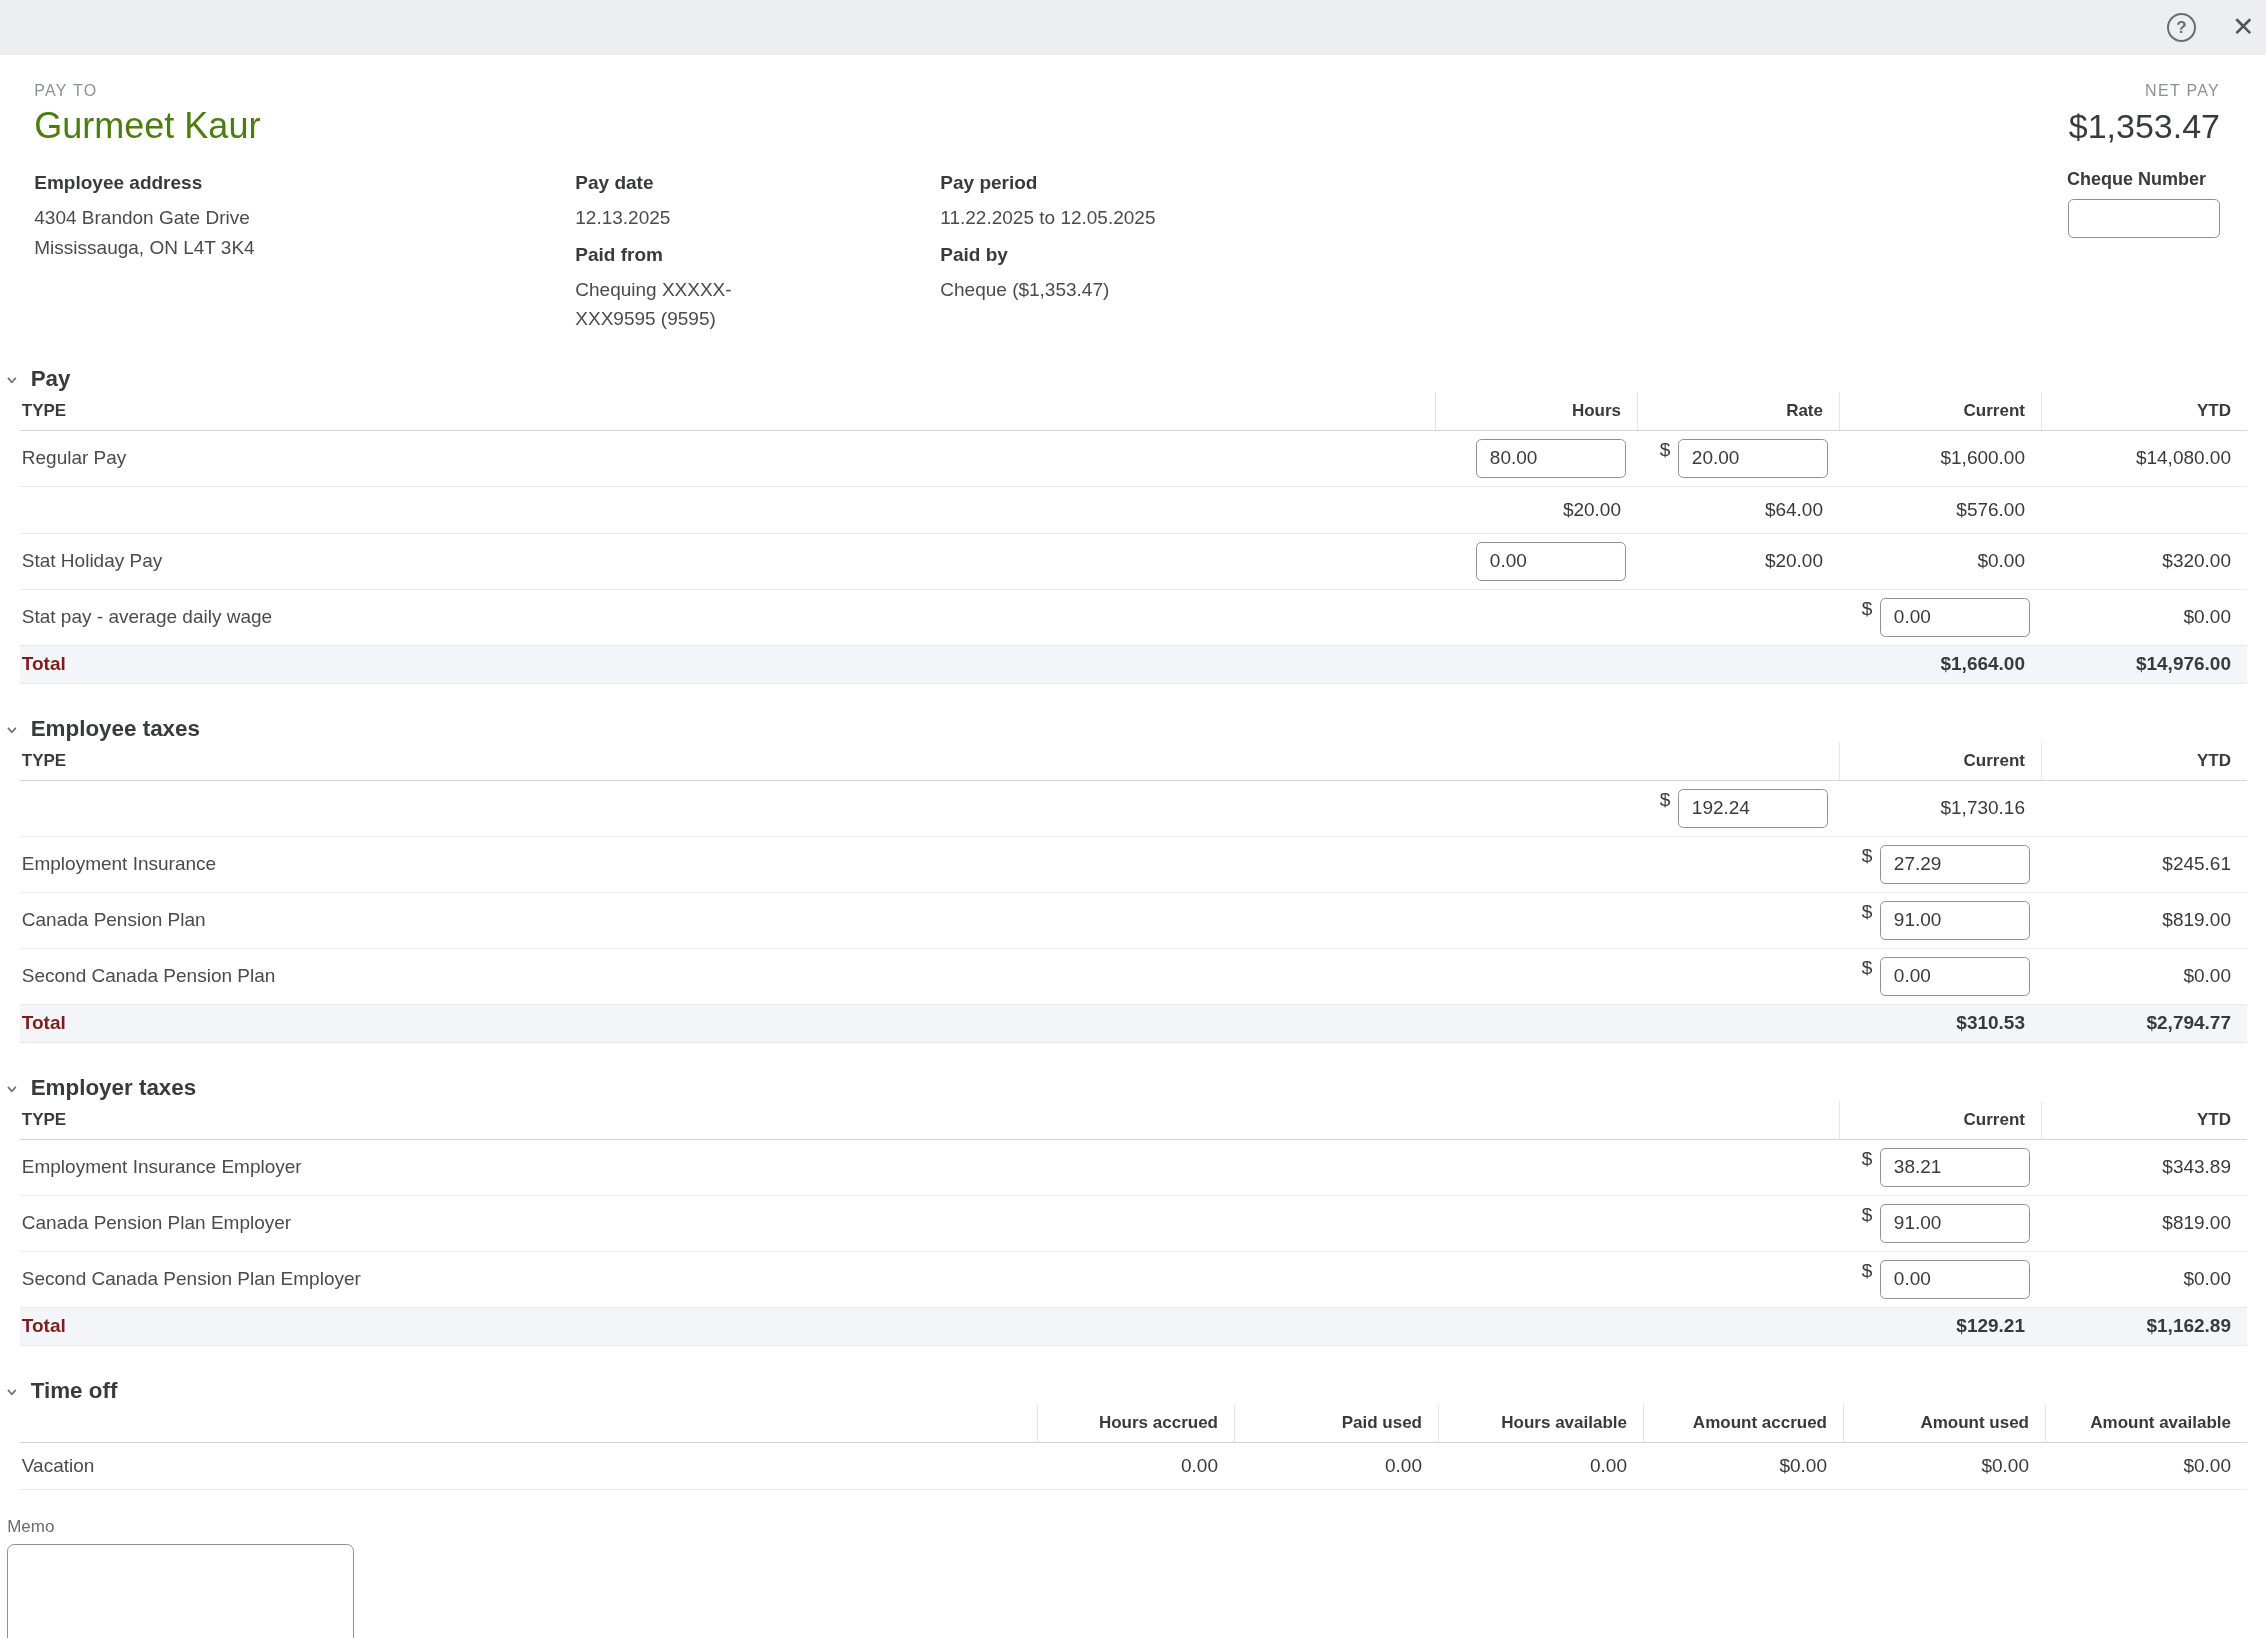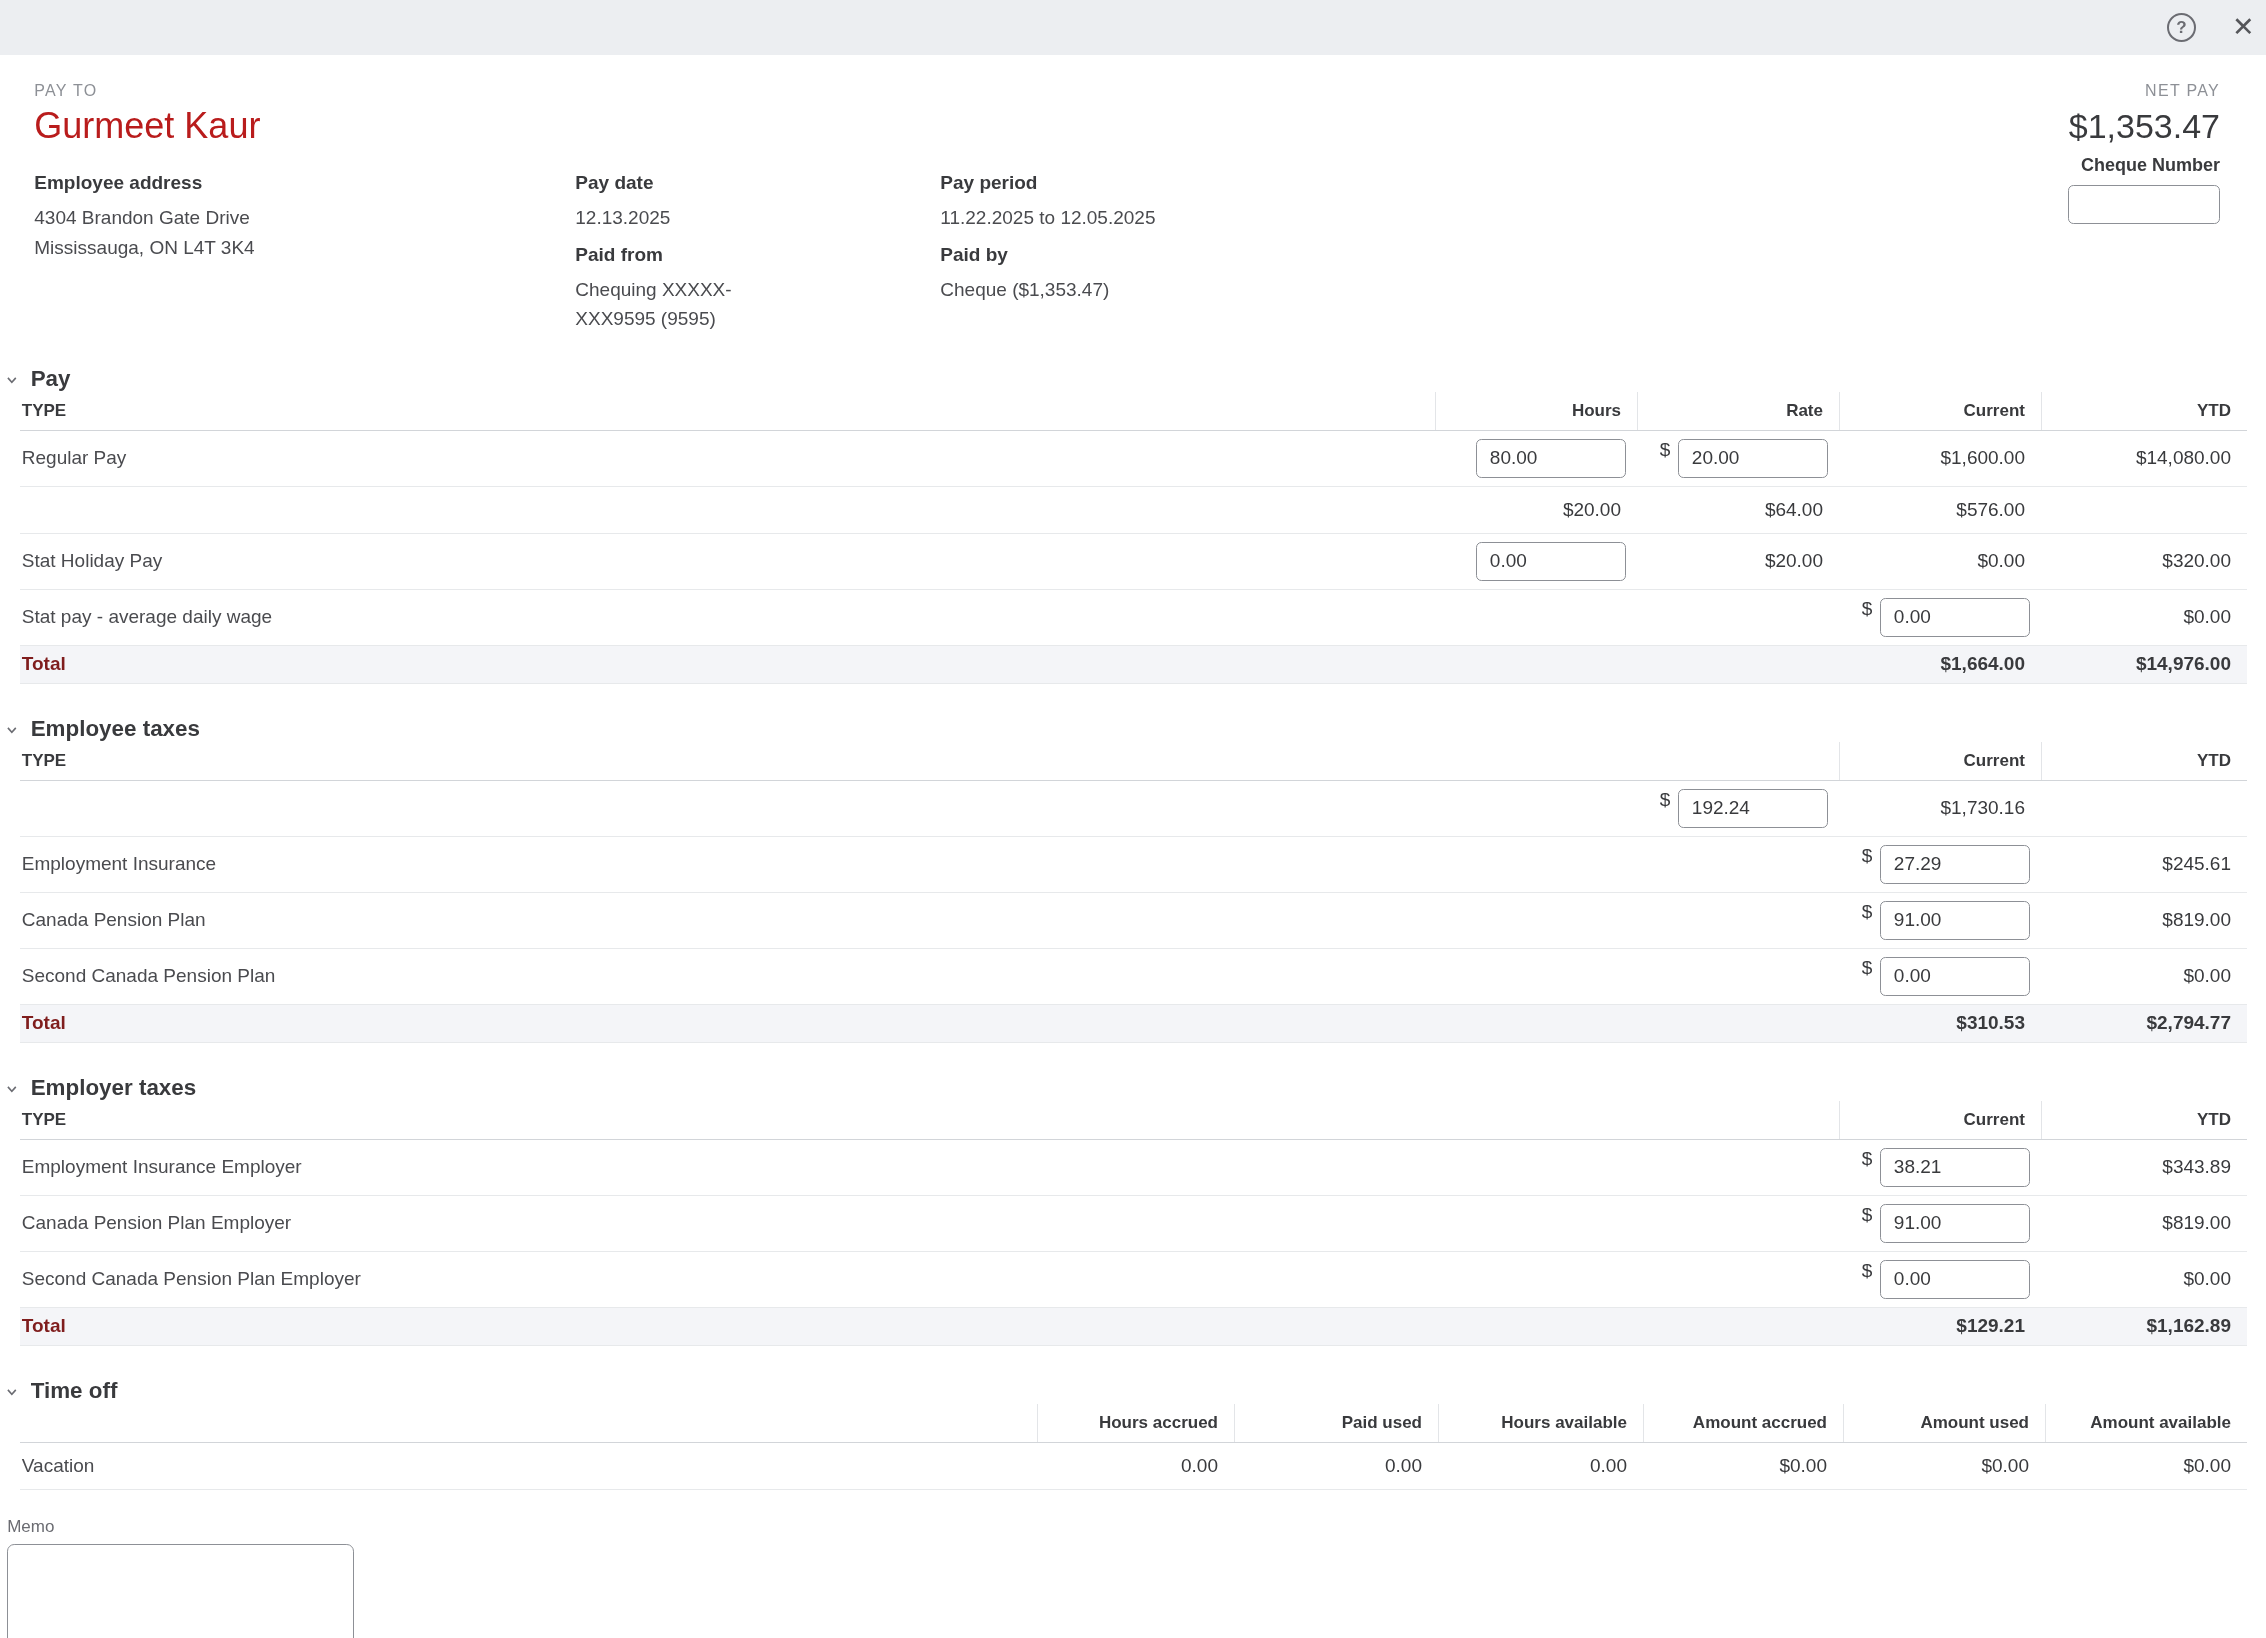--- a/index.html
+++ b/index.html
@@ -42,37 +42,37 @@
   .header { position: relative; padding-top: 27px; padding-left: 14.3px; }
   .payto-label, .netpay-label {
     font-size: 16px;
     letter-spacing: 1.3px;
     color: #8d9096;
   }
   .payee-name {
     font-size: 36px;
     font-weight: 300;
     margin-top: 5.4px;
-    color: #b91c1c;
+    color: #4d7c0f;
   }
   .meta-row { display: flex; margin-top: 25px; }
   .meta-col1 { width: 541px; }
   .meta-col2 { width: 365px; }
   .meta-col3 { width: 627px; }
   .meta-label { font-weight: 700; font-size: 19px; margin-bottom: 9px; }
   .meta-value { font-size: 19px; color: #4a4b4f; line-height: 29.6px; }
   .meta-block + .meta-block { margin-top: 10.7px; }
   .netpay-box {
     position: absolute;
     top: 27px; right: 27px;
     text-align: right;
     width: 269px;
   }
   .netpay-amount { font-size: 34px; font-weight: 300; margin-top: 7.2px; }
-  .cheque-label { font-weight: 700; font-size: 18px; margin-top: 9px; text-align: right; margin-left: 116px; }
+  .cheque-label { font-weight: 700; font-size: 18px; margin-top: 23px; text-align: left; margin-left: 116px; }
   .cheque-input {
     margin-top: 9px;
     width: 152px; height: 39px;
     border: 1.3px solid #8d9096;
     border-radius: 5.4px;
     font-family: "Liberation Sans", sans-serif;
     font-size: 19px;
     padding: 0 10.7px;
     color: #393a3d;
   }

